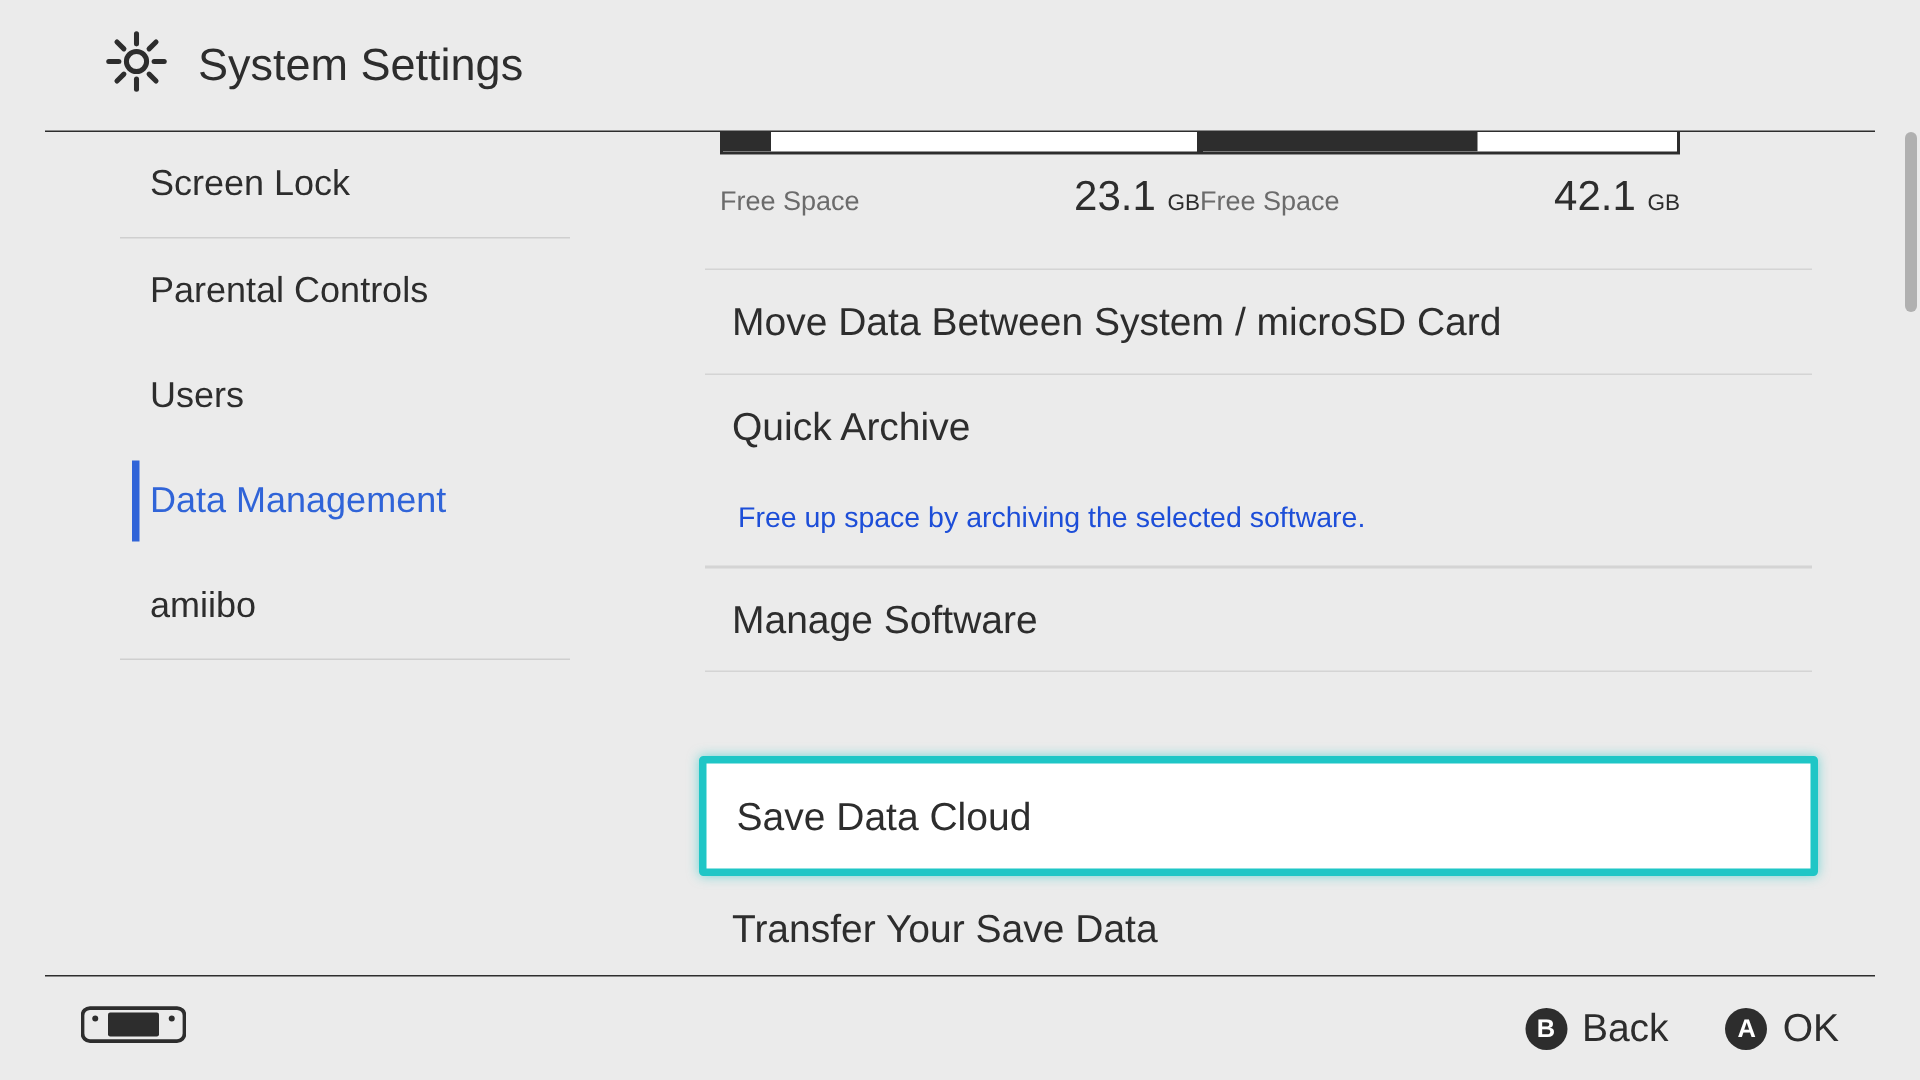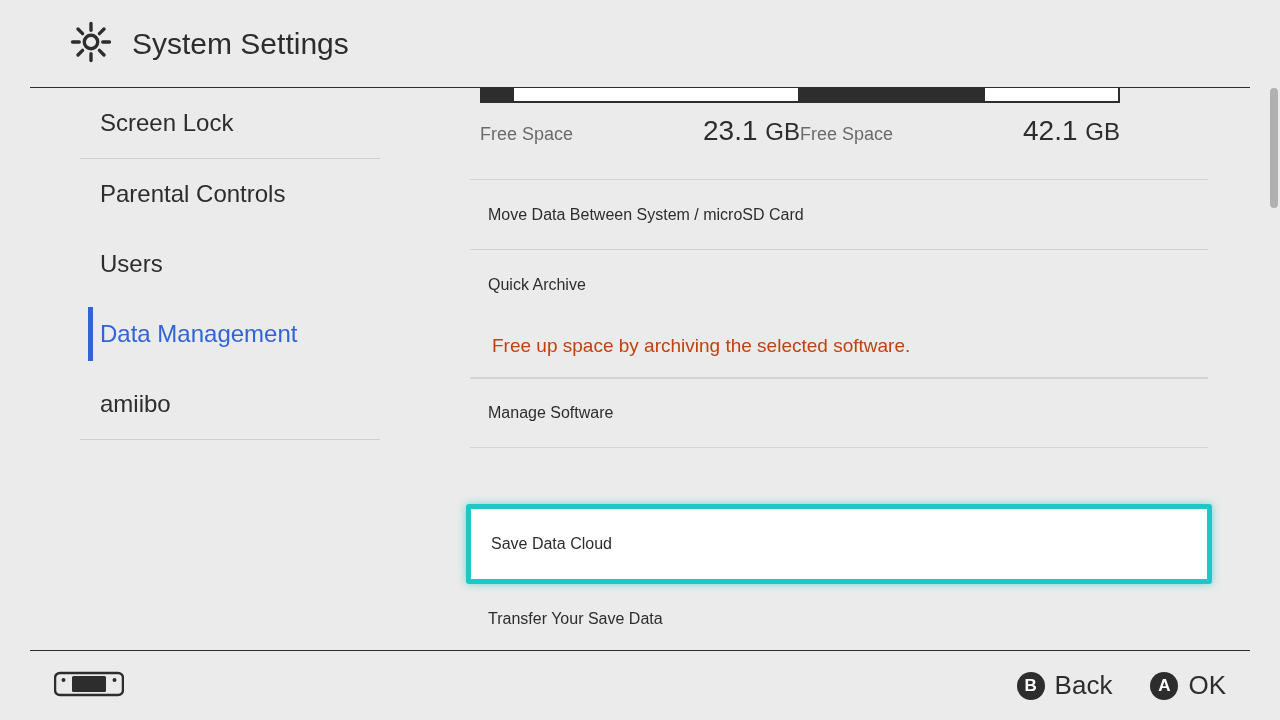--- a/index.html
+++ b/index.html
@@ -18,25 +18,25 @@
   .scrollbar-thumb { position: absolute; top: 0; left: 2px; right: 2px; height: 120px; background: #b0b0b0; border-radius: 4px; }
   .main { flex: 1; position: relative; height: 100%; overflow: hidden; padding-right: 12px; }
   .main-inner { position: relative; }
   .storage-row { display: flex; padding-left: 10px; margin-top: -30px; }
   .storage-card { width: 320px; }
   .storage-bar { height: 45px; border: 2px solid #2d2d2d; background: #fff; position: relative; overflow: hidden; }
   .storage-fill { position: absolute; top: 0; left: 0; bottom: 0; background: #2d2d2d; }
   .storage-line { margin-top: 12px; display: flex; justify-content: space-between; align-items: baseline; }
   .storage-label { font-size: 18px; color: #6b6b6b; }
   .storage-val { font-size: 28px; color: #2d2d2d; font-weight: 400; }
-  .storage-unit { font-size: 24px; }
+  .storage-unit { font-size: 15px; }
   .list { margin-top: 32px; margin-left: 0; margin-right: 0; }
-  .item { height: 70px; display: flex; align-items: center; padding-left: 18px; font-size: 16px; border-top: 1px solid #d4d4d4; }
+  .item { height: 70px; display: flex; align-items: center; padding-left: 18px; font-size: 26px; border-top: 1px solid #d4d4d4; }
   .item.last { border-bottom: 1px solid #d4d4d4; }
-  .helper { font-size: 19px; color: #c2410c; padding: 16px 0 20px 22px; border-bottom: 1px solid #d4d4d4; }
+  .helper { font-size: 19px; color: #1d4ed8; padding: 16px 0 20px 22px; border-bottom: 1px solid #d4d4d4; }
   .spacer { height: 56px; }
   .item.focused { background: #ffffff; border: 5px solid #1fc6c6; border-radius: 3px; box-shadow: 0 0 8px rgba(31,198,198,0.6); margin-left: -4px; margin-right: -4px; height: 80px; padding-left: 20px; }
   .footer { position: absolute; left: 30px; right: 30px; bottom: 0; height: 70px; border-top: 1px solid #2d2d2d; display: flex; align-items: center; justify-content: space-between; padding: 0 24px; }
   .hints { display: flex; gap: 38px; align-items: center; }
   .hint { display: flex; align-items: center; gap: 10px; font-size: 26px; }
   .hint-btn { width: 28px; height: 28px; border-radius: 50%; background: #2d2d2d; color: #fff; display: inline-flex; align-items: center; justify-content: center; font-size: 17px; font-weight: 600; }
   .controller-icon { width: 70px; height: 32px; }
 </style>
 </head>
 <body>

